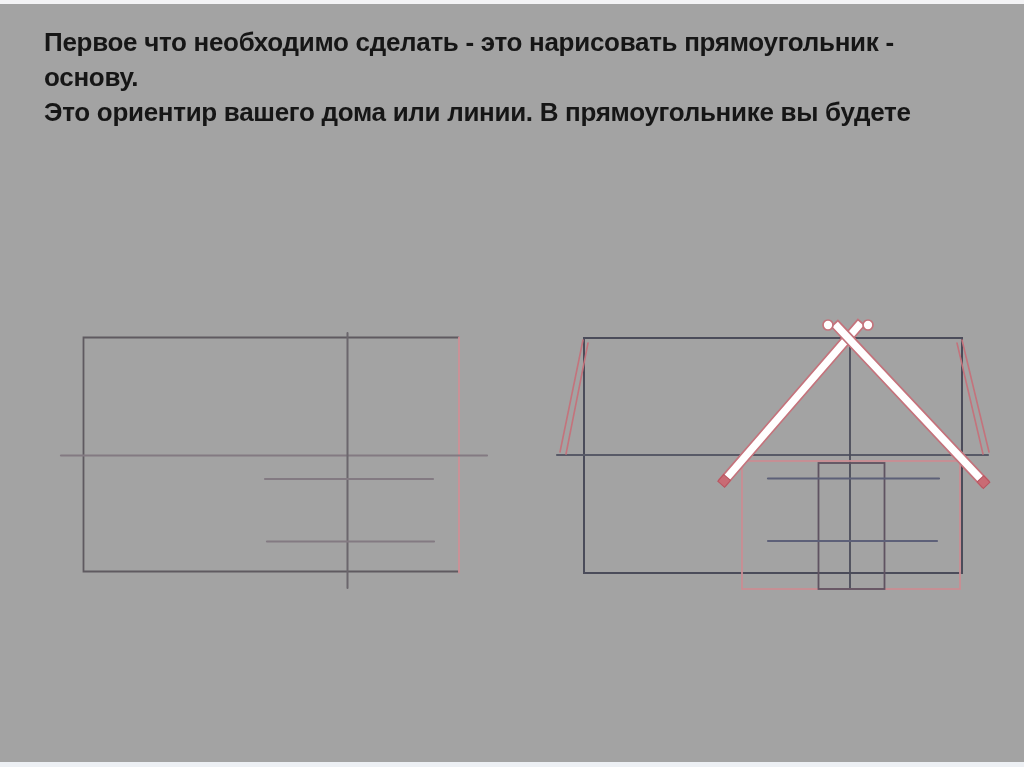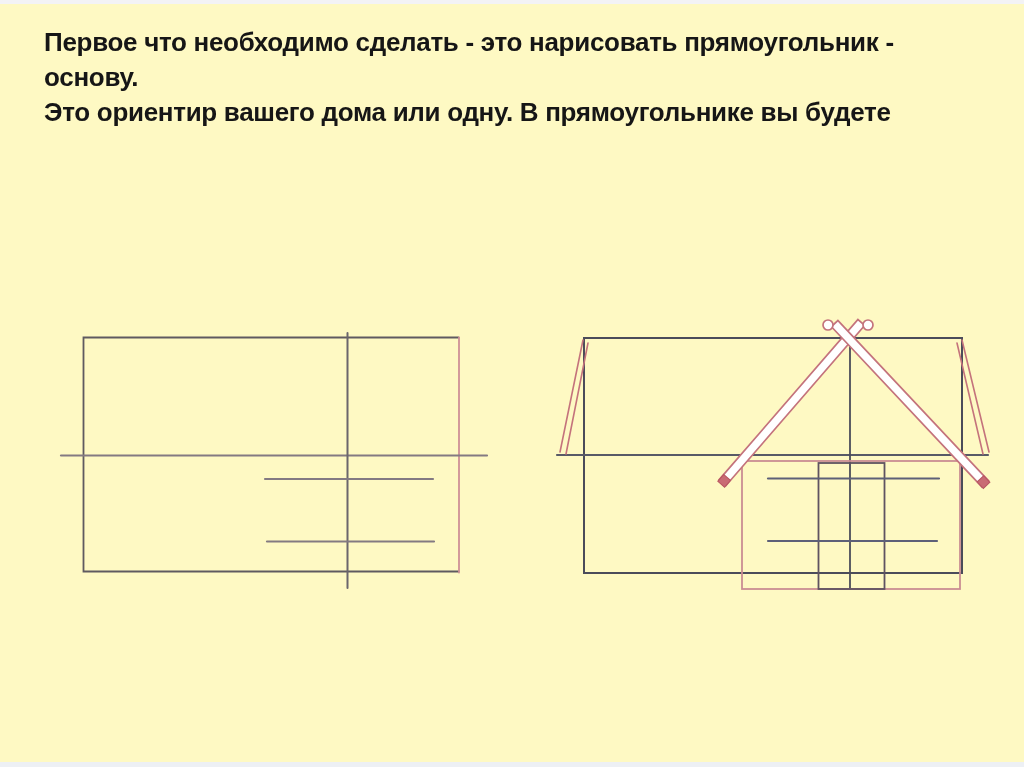--- a/index.html
+++ b/index.html
@@ -1,19 +1,19 @@
 <!DOCTYPE html>
 <html><head>
 <meta charset="utf-8">
 <style>
   html,body{margin:0;padding:0;background:#ffffff;}
   .slide{
     position:relative;
     width:1024px;height:767px;
-    background:#fef9c3;
+    background:#a3a3a3;
     overflow:hidden;
     font-family:"Liberation Sans", sans-serif;
   }
   .edge-strip-top{
     position:absolute;left:0;top:0;width:1024px;height:4px;
     background:#f3f3f5;
   }
   .edge-strip-bottom{
     position:absolute;left:0;bottom:0;width:1024px;height:5px;
     background:#edf0f4;
@@ -31,21 +31,21 @@
 </head>
 <body>
 
 <div class="slide">
 
   <div class="edge-strip-top"></div>
   <div class="edge-strip-bottom"></div>
 
   <div class="intro">
     <div>Первое что необходимо сделать - это нарисовать прямоугольник - основу.</div>
-    <div>Это ориентир вашего дома или одну. В прямоугольнике вы будете</div>
+    <div>Это ориентир вашего дома или линии. В прямоугольнике вы будете</div>
   </div>
 
   <svg class="drawing-layer" width="1024" height="767" viewBox="0 0 1024 767">
 
     <g fill="none" stroke-linecap="round">
       <path d="M 458.5 337.5 L 83.5 337.5 L 83.5 571.5 L 458.5 571.5" stroke-width="1.8" stroke="#5f5a60"></path>
       <line x1="459" y1="337.5" x2="459" y2="572.5" stroke-width="1.8" stroke="#cf9096"></line>
       <line x1="61" y1="455.5" x2="487" y2="455.5" stroke-width="2.2" stroke="#837a82"></line>
       <line x1="347.5" y1="333" x2="347.5" y2="588" stroke-width="2" stroke="#6b666c"></line>
       <line x1="265" y1="479" x2="433" y2="479" stroke-width="2.2" stroke="#837a82"></line>

